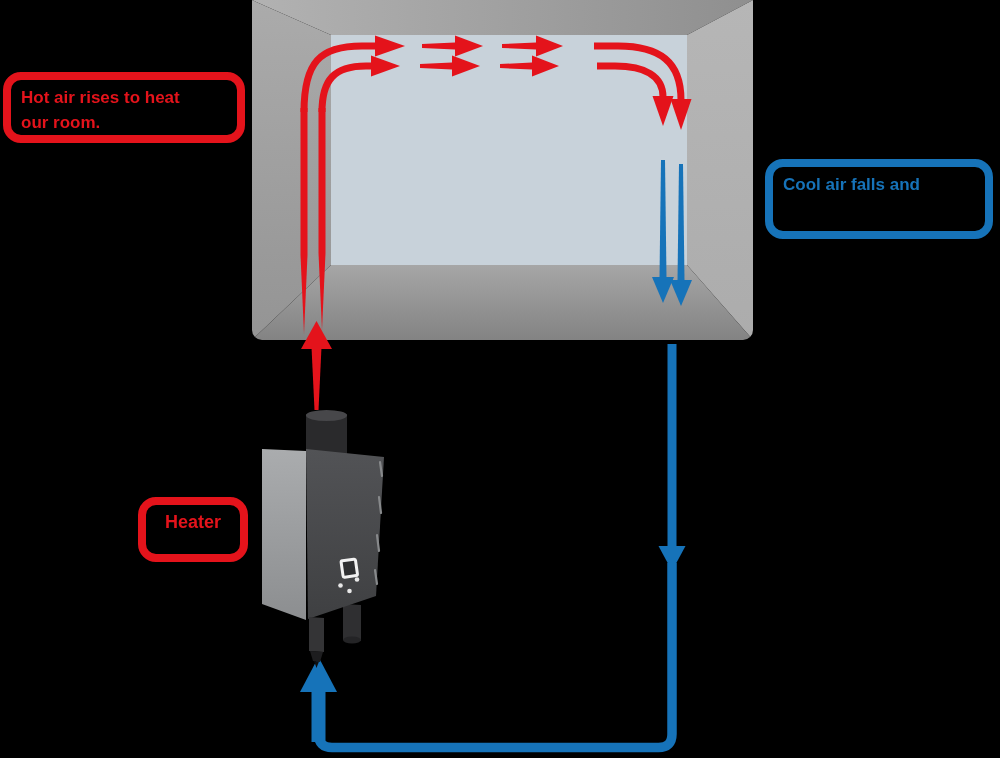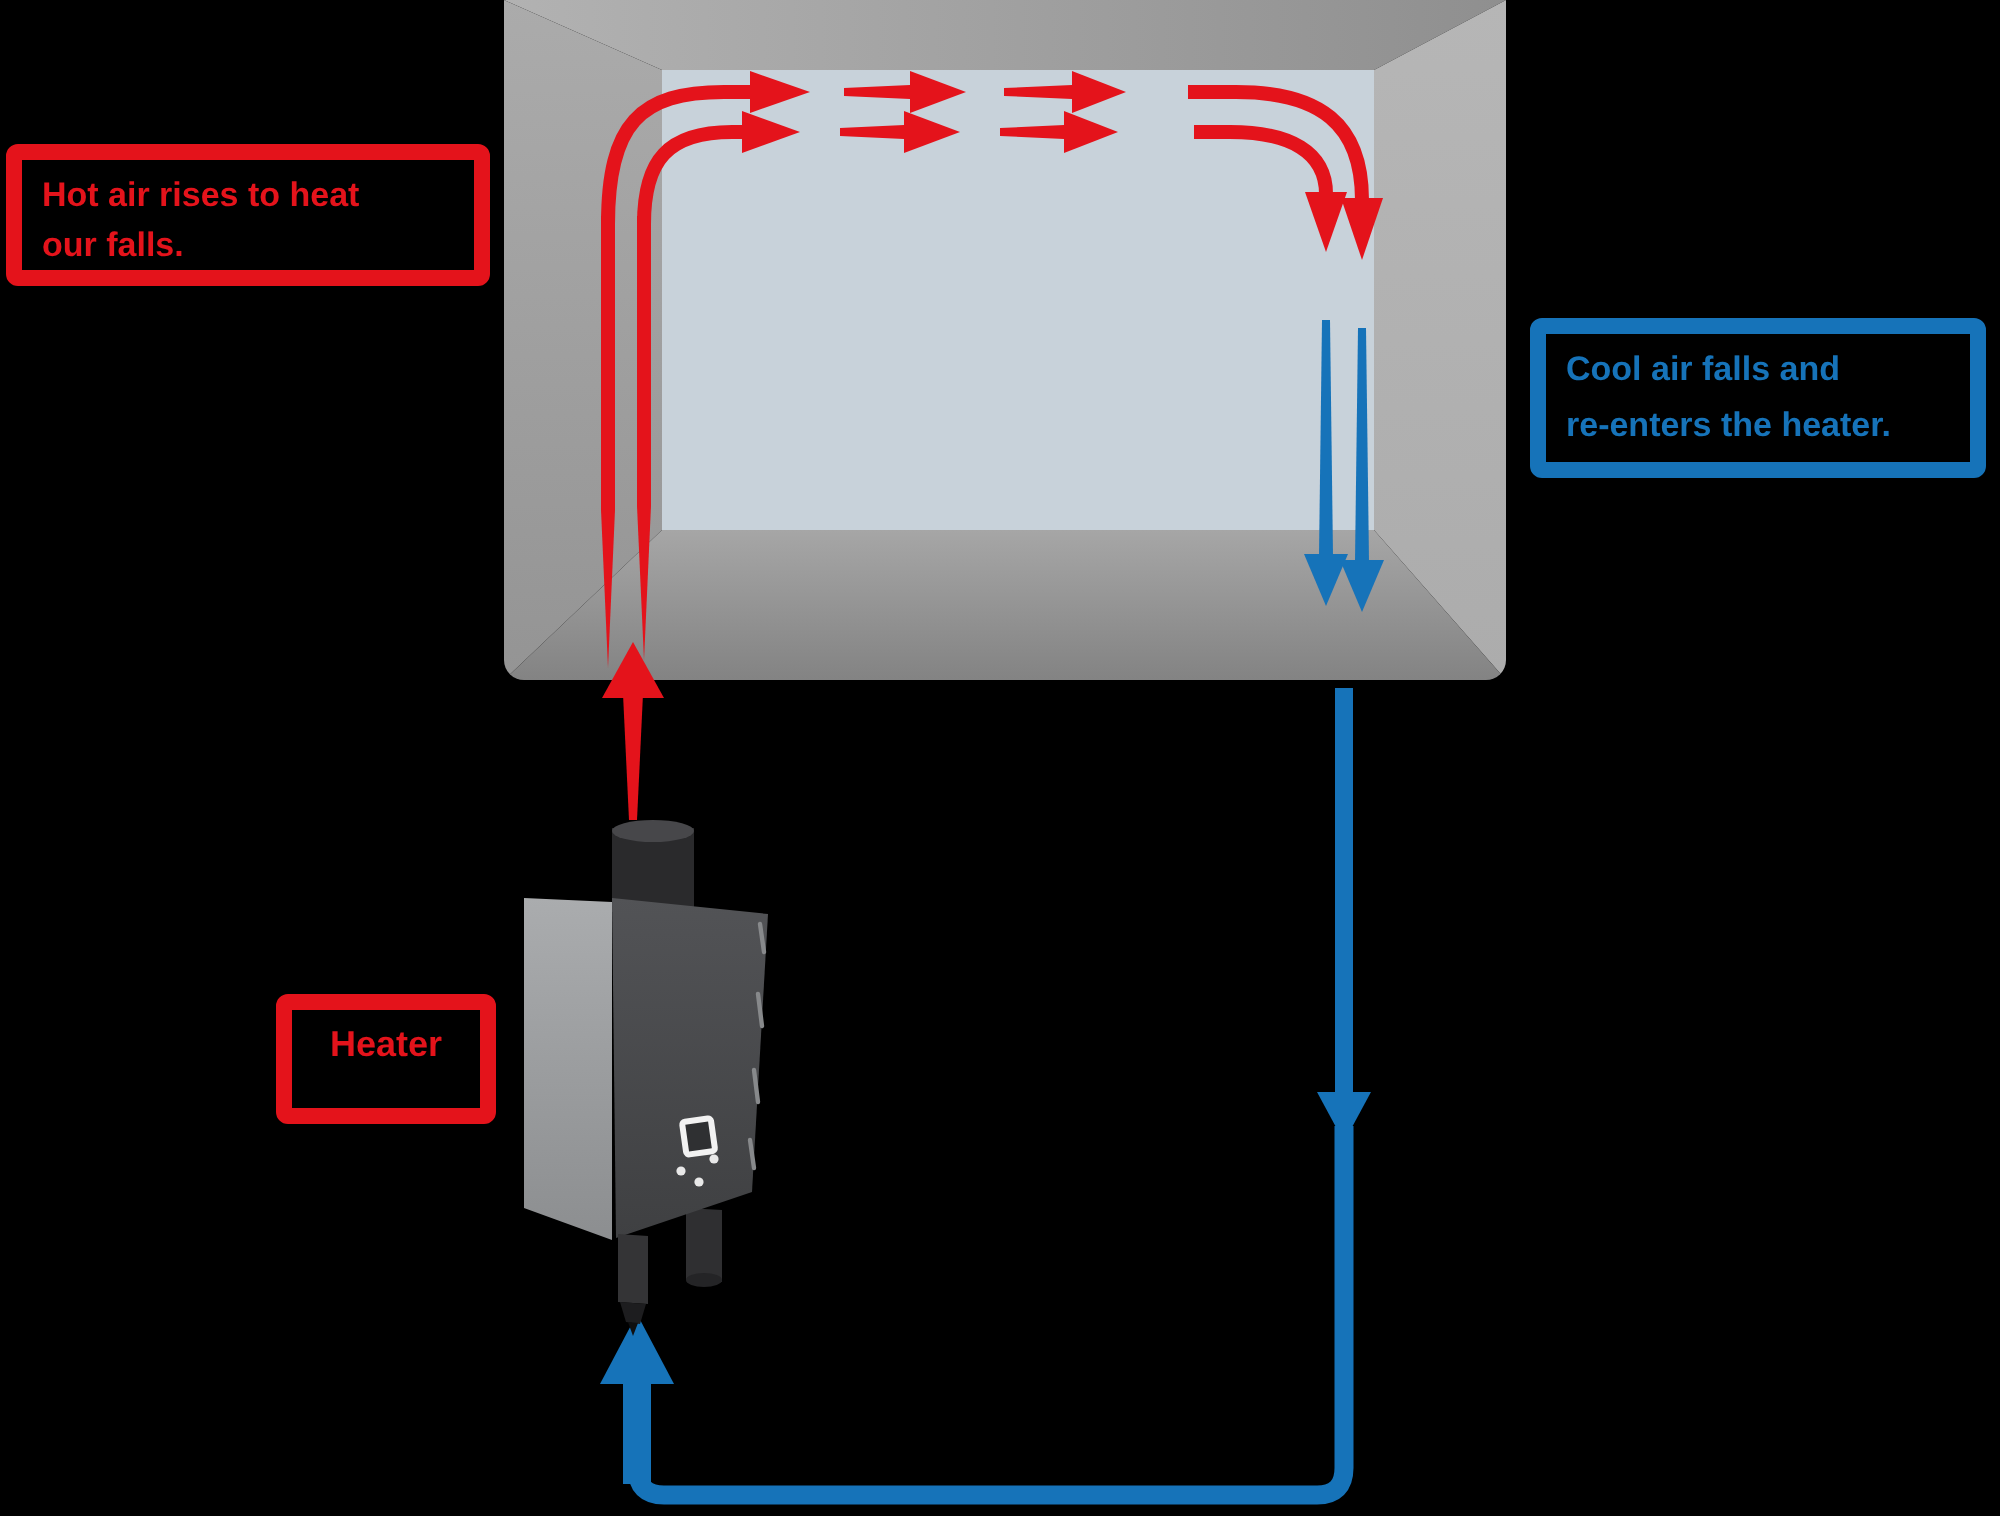--- a/index.html
+++ b/index.html
@@ -1,19 +1,19 @@
 <!DOCTYPE html>
 <html><head>
 <meta charset="utf-8">
 <style>
   html,body{margin:0;padding:0;background:#000;}
   .stage{position:relative;width:1000px;height:758px;background:#000;overflow:hidden;
          font-family:"Liberation Sans", sans-serif;}
   .stage svg{position:absolute;left:0;top:0;}
-  .label-box{position:absolute;box-sizing:border-box;border-radius:6px;font-weight:bold;}
+  .label-box{position:absolute;box-sizing:border-box;border-radius:18px;font-weight:bold;}
   .label-box span{display:block;}
   .box-hot{left:3px;top:72px;width:242px;height:71px;border:8px solid #e4131b;color:#e4131b;
            font-size:17px;line-height:25px;padding:5px 0 0 10px;}
   .box-cool{left:765px;top:159px;width:228px;height:80px;border:8px solid #1673b9;color:#1673b9;
            font-size:17px;line-height:28px;padding:4px 12px 0 10px;}
   .box-heater{left:138px;top:497px;width:110px;height:65px;border:8px solid #e4131b;color:#e4131b;
            font-size:18px;line-height:35px;text-align:center;}
 </style>
 </head>
 <body>
@@ -124,25 +124,24 @@
       <circle cx="349.5" cy="591" r="2.3"></circle>
     </g>
     <polygon points="309,617 324,618 324,652 309,651" fill="#343436"></polygon>
     <polygon points="310,651 323,652 320,662 313,661" fill="#1d1d1f"></polygon>
     <polygon points="314,661 319,661.5 316.5,668" fill="#0f0f10"></polygon>
   </g>
 </svg>
 
   <div class="label-box box-hot">
     <span>Hot air rises to heat</span>
-    <span>our falls.</span>
+    <span>our room.</span>
   </div>
 
   <div class="label-box box-cool">
     <span>Cool air falls and</span>
-    <span>re-enters the heater.</span>
   </div>
 
   <div class="label-box box-heater">
     <span>Heater</span>
   </div>
 
 </div>
 
 </body></html>

